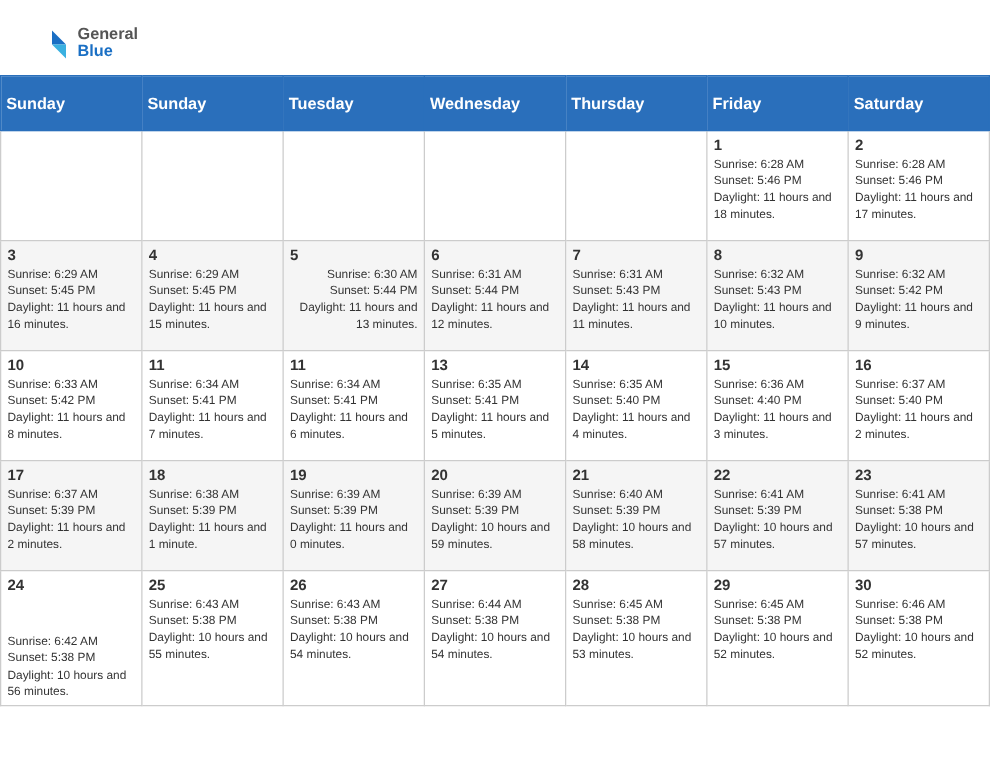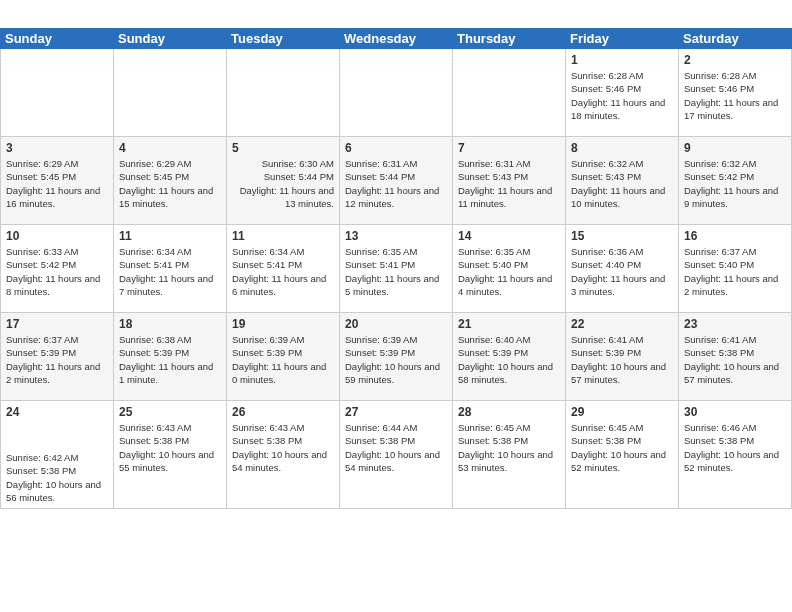--- a/index.html
+++ b/index.html
@@ -53,21 +53,21 @@
       width: 100%;
       border-collapse: collapse;
       table-layout: fixed;
     }
     
     .calendar th {
       background: #2a6fbb;
       color: #fff;
       font-size: 13px;
       font-weight: bold;
-      padding: 2px 4px;
+      padding: 14px 4px;
       text-align: left;
       border: 1px solid #2a6fbb;
     }
     
     .calendar td {
       vertical-align: top;
       border: 1px solid #ccc;
       padding: 4px 5px;
       font-size: 10px;
       color: #333;
@@ -94,20 +94,30 @@
     }
     
     .empty-cell {
       background: #fff !important;
     }
   </style>
 </head>
 <body>
 
 <div class="header">
+  <div class="logo">
+    <svg class="logo-icon" viewBox="0 0 40 40">
+      <polygon points="22,8 36,22 22,22" fill="#1a6fc4"></polygon>
+      <polygon points="22,22 36,22 36,36" fill="#3ab0e0"></polygon>
+    </svg>
+    <div class="logo-text">
+      <span class="general">General</span>
+      <span class="blue">Blue</span>
+    </div>
+  </div>
 </div>
 
 <table class="calendar">
   <thead>
     <tr>
     <th>Sunday</th>
         <th>Sunday</th>
         <th>Tuesday</th>
         <th>Wednesday</th>
         <th>Thursday</th>

